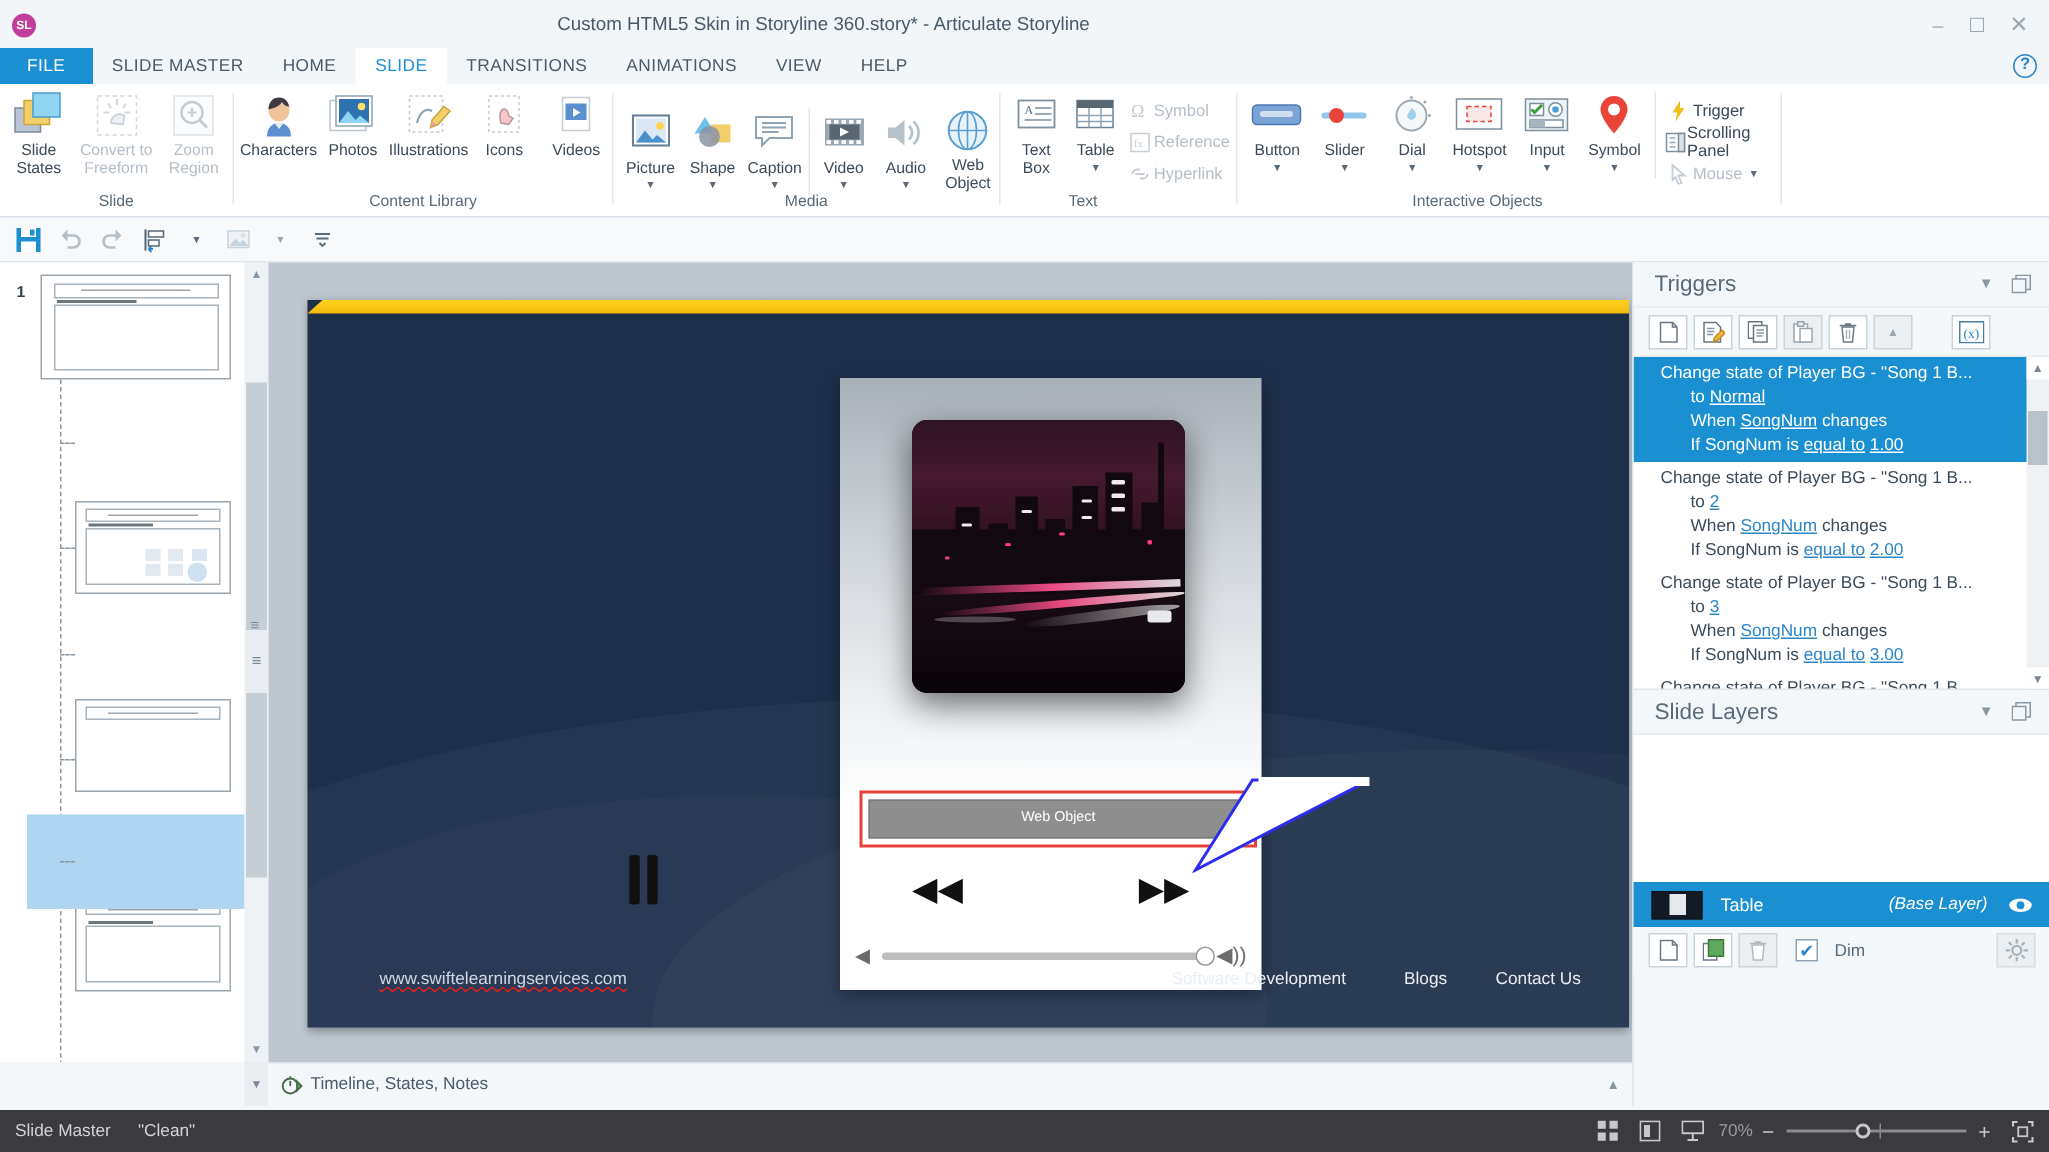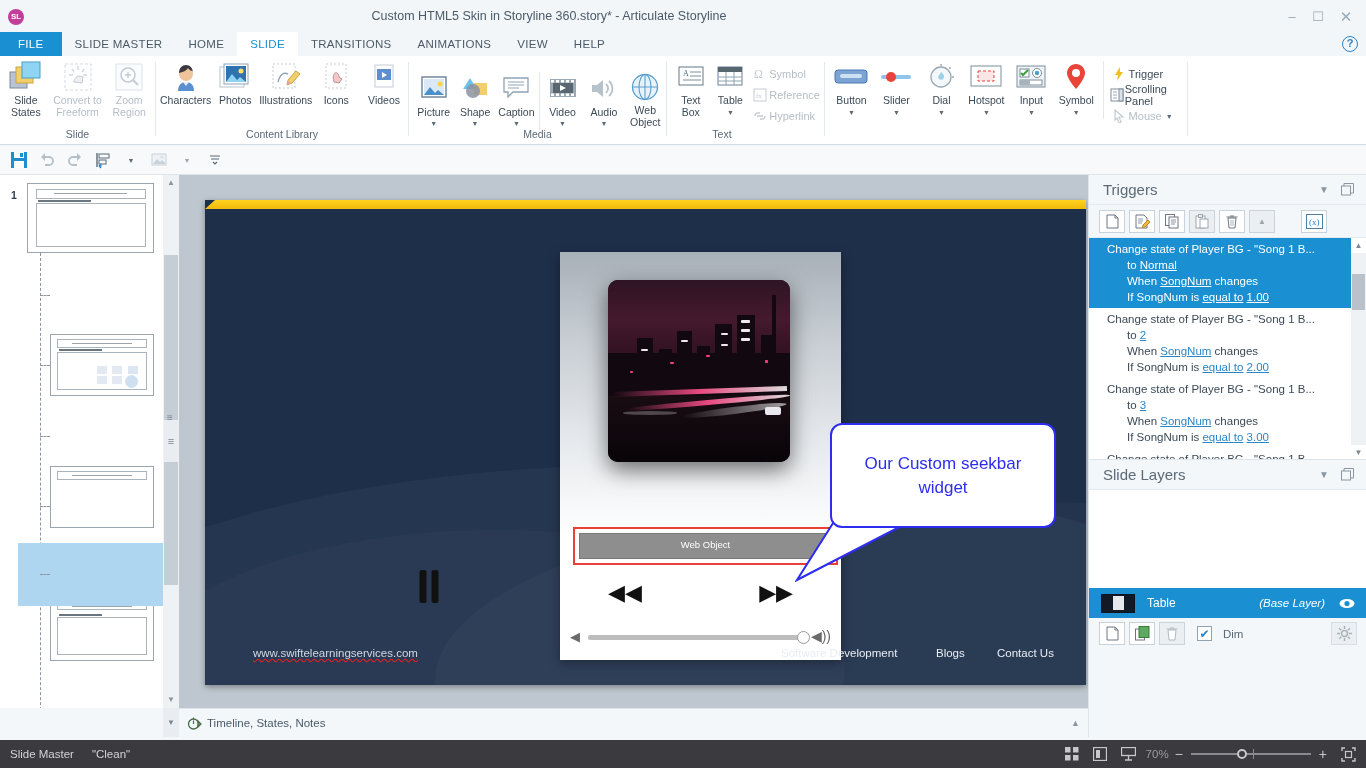--- a/index.html
+++ b/index.html
@@ -693,20 +693,21 @@
           <span class="si">
             <svg width="12" height="14" viewBox="0 0 12 14">
                 <path d="M2 1l8 7H6l2 5-2 1-2-5-2 2z" fill="none" stroke="#c5ccd4" stroke-width="1.2"></path>
               </svg>
           </span>
           <span>Mouse</span>
           <span class="caret" style="margin-left:4px;">▼</span>
         </div>
       </div>
     </div>
+    <div class="rgroup-label" style="width:320px;">Interactive Objects</div>
   </div>
   <div class="rgroup-sep" style="left:1187px;"></div>
 </div>
 
 <div id="qat">
   <div class="qbtn">
     <svg width="18" height="18" viewBox="0 0 18 18">
         <rect x="1" y="1" width="16" height="16" fill="#1a8fd1"></rect>
         <rect x="4" y="1" width="10" height="6" fill="#fff"></rect>
         <rect x="10" y="2" width="3" height="4" fill="#1a8fd1"></rect>
@@ -861,23 +862,20 @@
             <div id="vol-knob"></div>
           </div>
         <div id="vol-hi">◀))</div>
       </div>
     </div>
 
     <svg id="tail-svg" width="120" height="70">
       <polygon points="40,2 118,2 2,62" fill="#ffffff" stroke="#2d2df0" stroke-width="2"></polygon>
       <polygon points="44,0 118,0 118,6 44,6" fill="#ffffff"></polygon>
     </svg>
-    <div id="callout">
-      <div id="callout-text">Our Custom seekbar widget</div>
-    </div>
 
     <div id="slide-footer">
       <div id="site-url">www.swiftelearningservices.com</div>
       <div class="footlink" id="fl-elearning">eLearning</div>
       <div class="footlink" id="fl-software">Software Development</div>
       <div class="footlink" id="fl-blogs">Blogs</div>
       <div class="footlink" id="fl-contact">Contact Us</div>
     </div>
   </div>
 </div>

